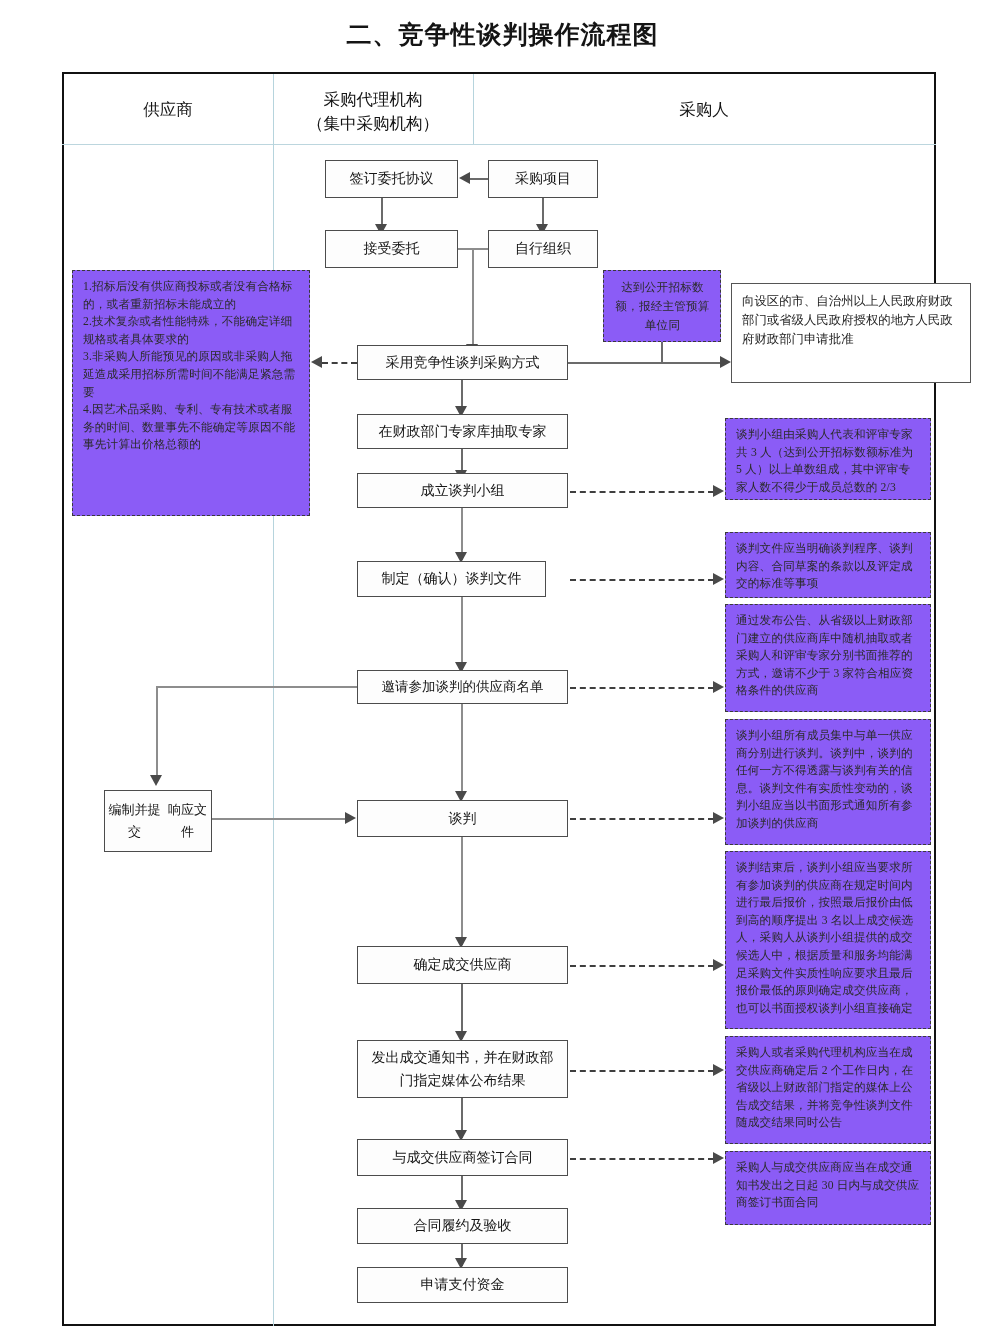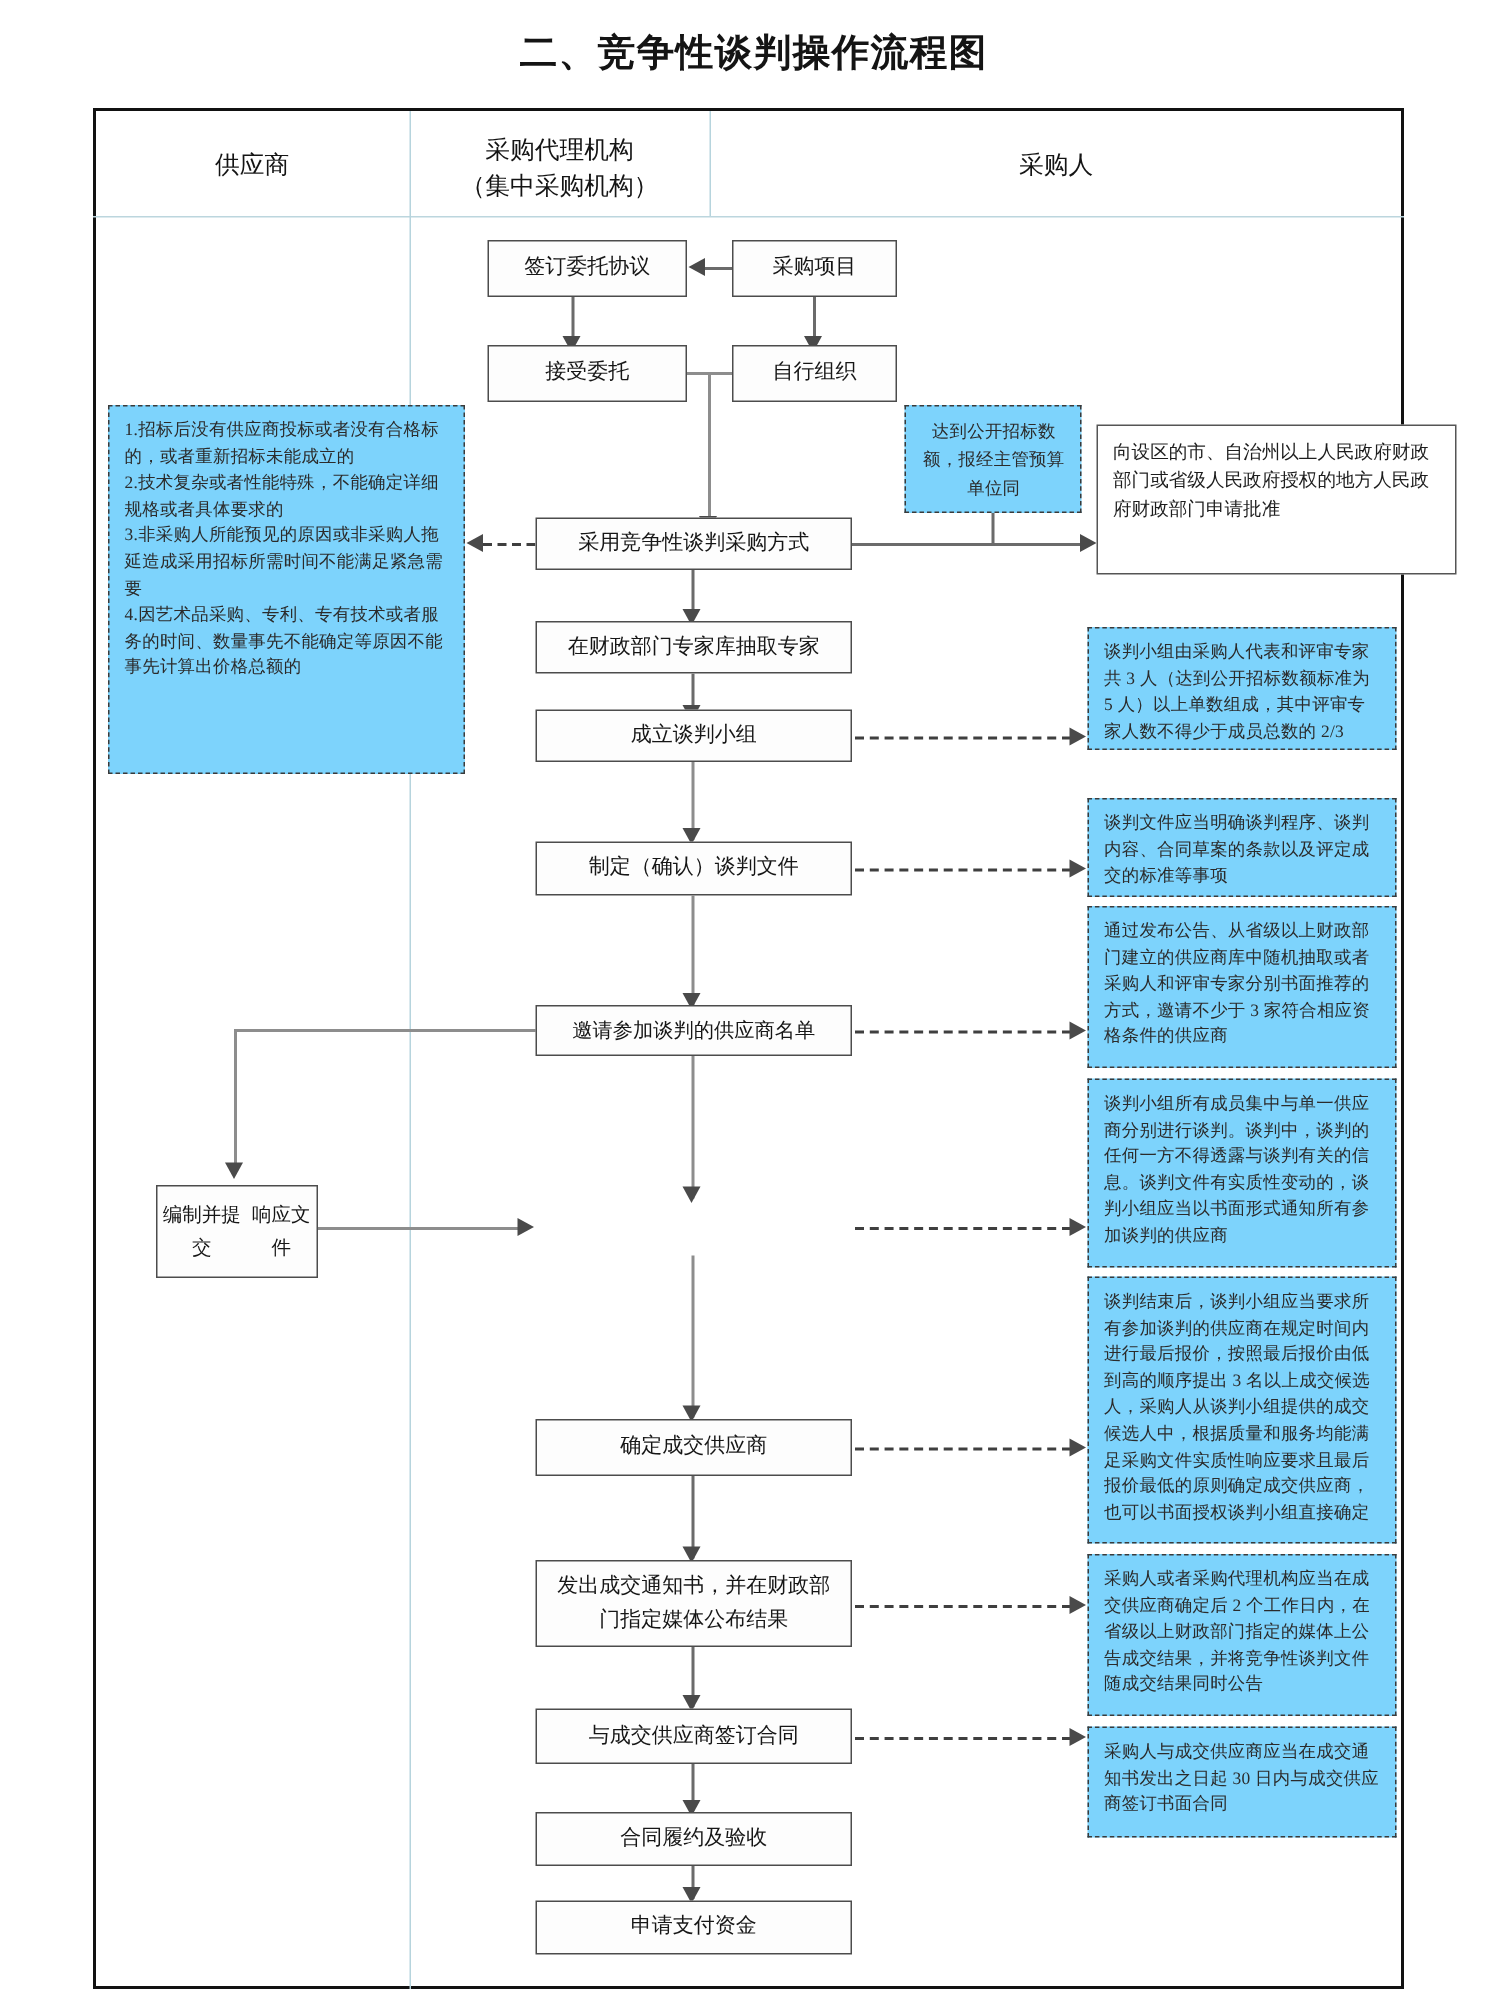--- a/index.html
+++ b/index.html
@@ -48,21 +48,21 @@
     display:flex;align-items:center;justify-content:center;text-align:center;
     font-size:14px;line-height:20px;color:#161616;
     font-family:"Liberation Serif","DejaVu Serif",serif;
     z-index:4;
   }
   .node.small{font-size:13.5px;}
 
   
   .note{
     position:absolute;box-sizing:border-box;
-    border:1.7px dashed #3a3a3a;background:#7dd3fc;
+    border:1.7px dashed #3a3a3a;background:#8b5cf6;
     padding:7px 9px 6px 10px;
     font-size:11.6px;line-height:17.6px;color:#2b2b2b;
     text-align:left;letter-spacing:.2px;
     font-family:"Liberation Serif","DejaVu Serif",serif;
     z-index:4;
   }
   .note.center{text-align:center;}
 
   
   .snote{
@@ -160,30 +160,31 @@
   <div class="node" style="left:357px;top:414px;width:211px;height:35px;">在财政部门专家库抽取专家</div>
 
   <div class="ln v" style="left:461px;top:449px;width:2px;height:25px;"></div>
   <div class="ar down" style="left:455px;top:470px;"></div>
 
   <div class="node" style="left:357px;top:473px;width:211px;height:35px;">成立谈判小组</div>
 
   <div class="ln v thin" style="left:461px;top:508px;width:2px;height:52px;"></div>
   <div class="ar down" style="left:455px;top:552px;"></div>
 
-  <div class="node" style="left:357px;top:561px;width:211px;height:36px;">制定（确认）谈判文件</div>
+  <div class="node" style="left:357px;top:561px;width:189px;height:36px;">制定（确认）谈判文件</div>
 
   <div class="ln v thin" style="left:461px;top:597px;width:2px;height:73px;"></div>
   <div class="ar down" style="left:455px;top:662px;"></div>
 
   <div class="node small" style="left:357px;top:670px;width:211px;height:34px;">邀请参加谈判的供应商名单</div>
 
   <div class="ln v thin" style="left:461px;top:704px;width:2px;height:95px;"></div>
   <div class="ar down" style="left:455px;top:791px;"></div>
 
+  <div class="node" style="left:357px;top:800px;width:211px;height:37px;">谈判</div>
 
   <div class="ln v thin" style="left:461px;top:837px;width:2px;height:108px;"></div>
   <div class="ar down" style="left:455px;top:937px;"></div>
 
   <div class="node" style="left:357px;top:946px;width:211px;height:38px;">确定成交供应商</div>
 
   <div class="ln v" style="left:461px;top:984px;width:2px;height:55px;"></div>
   <div class="ar down" style="left:455px;top:1031px;"></div>
 
   <div class="node" style="left:357px;top:1040px;width:211px;height:58px;flex-direction:column;line-height:23px;">

